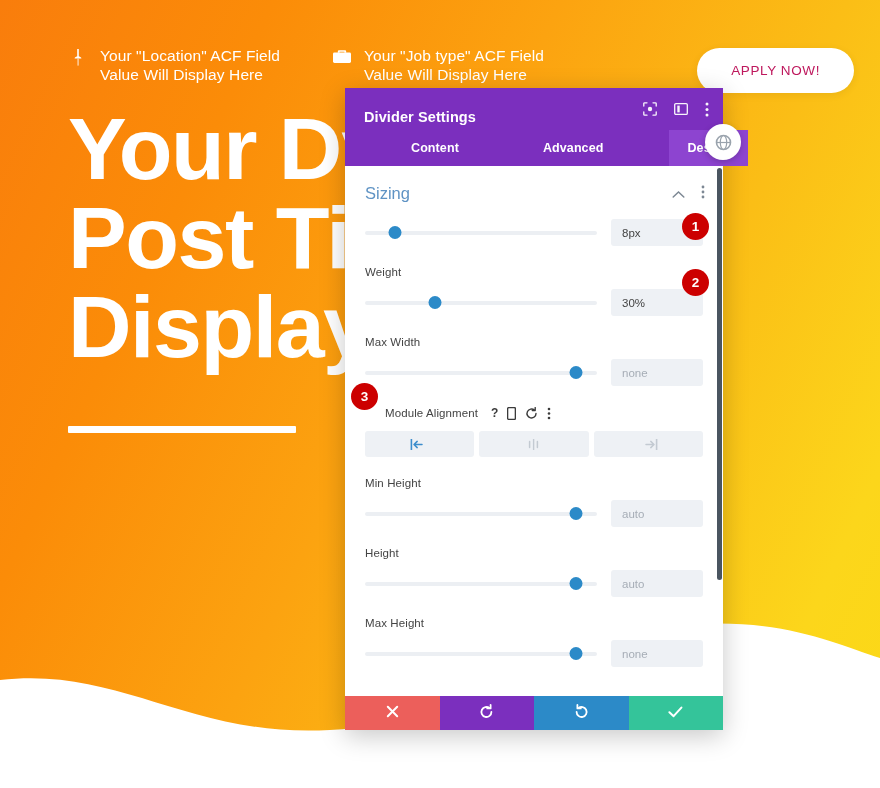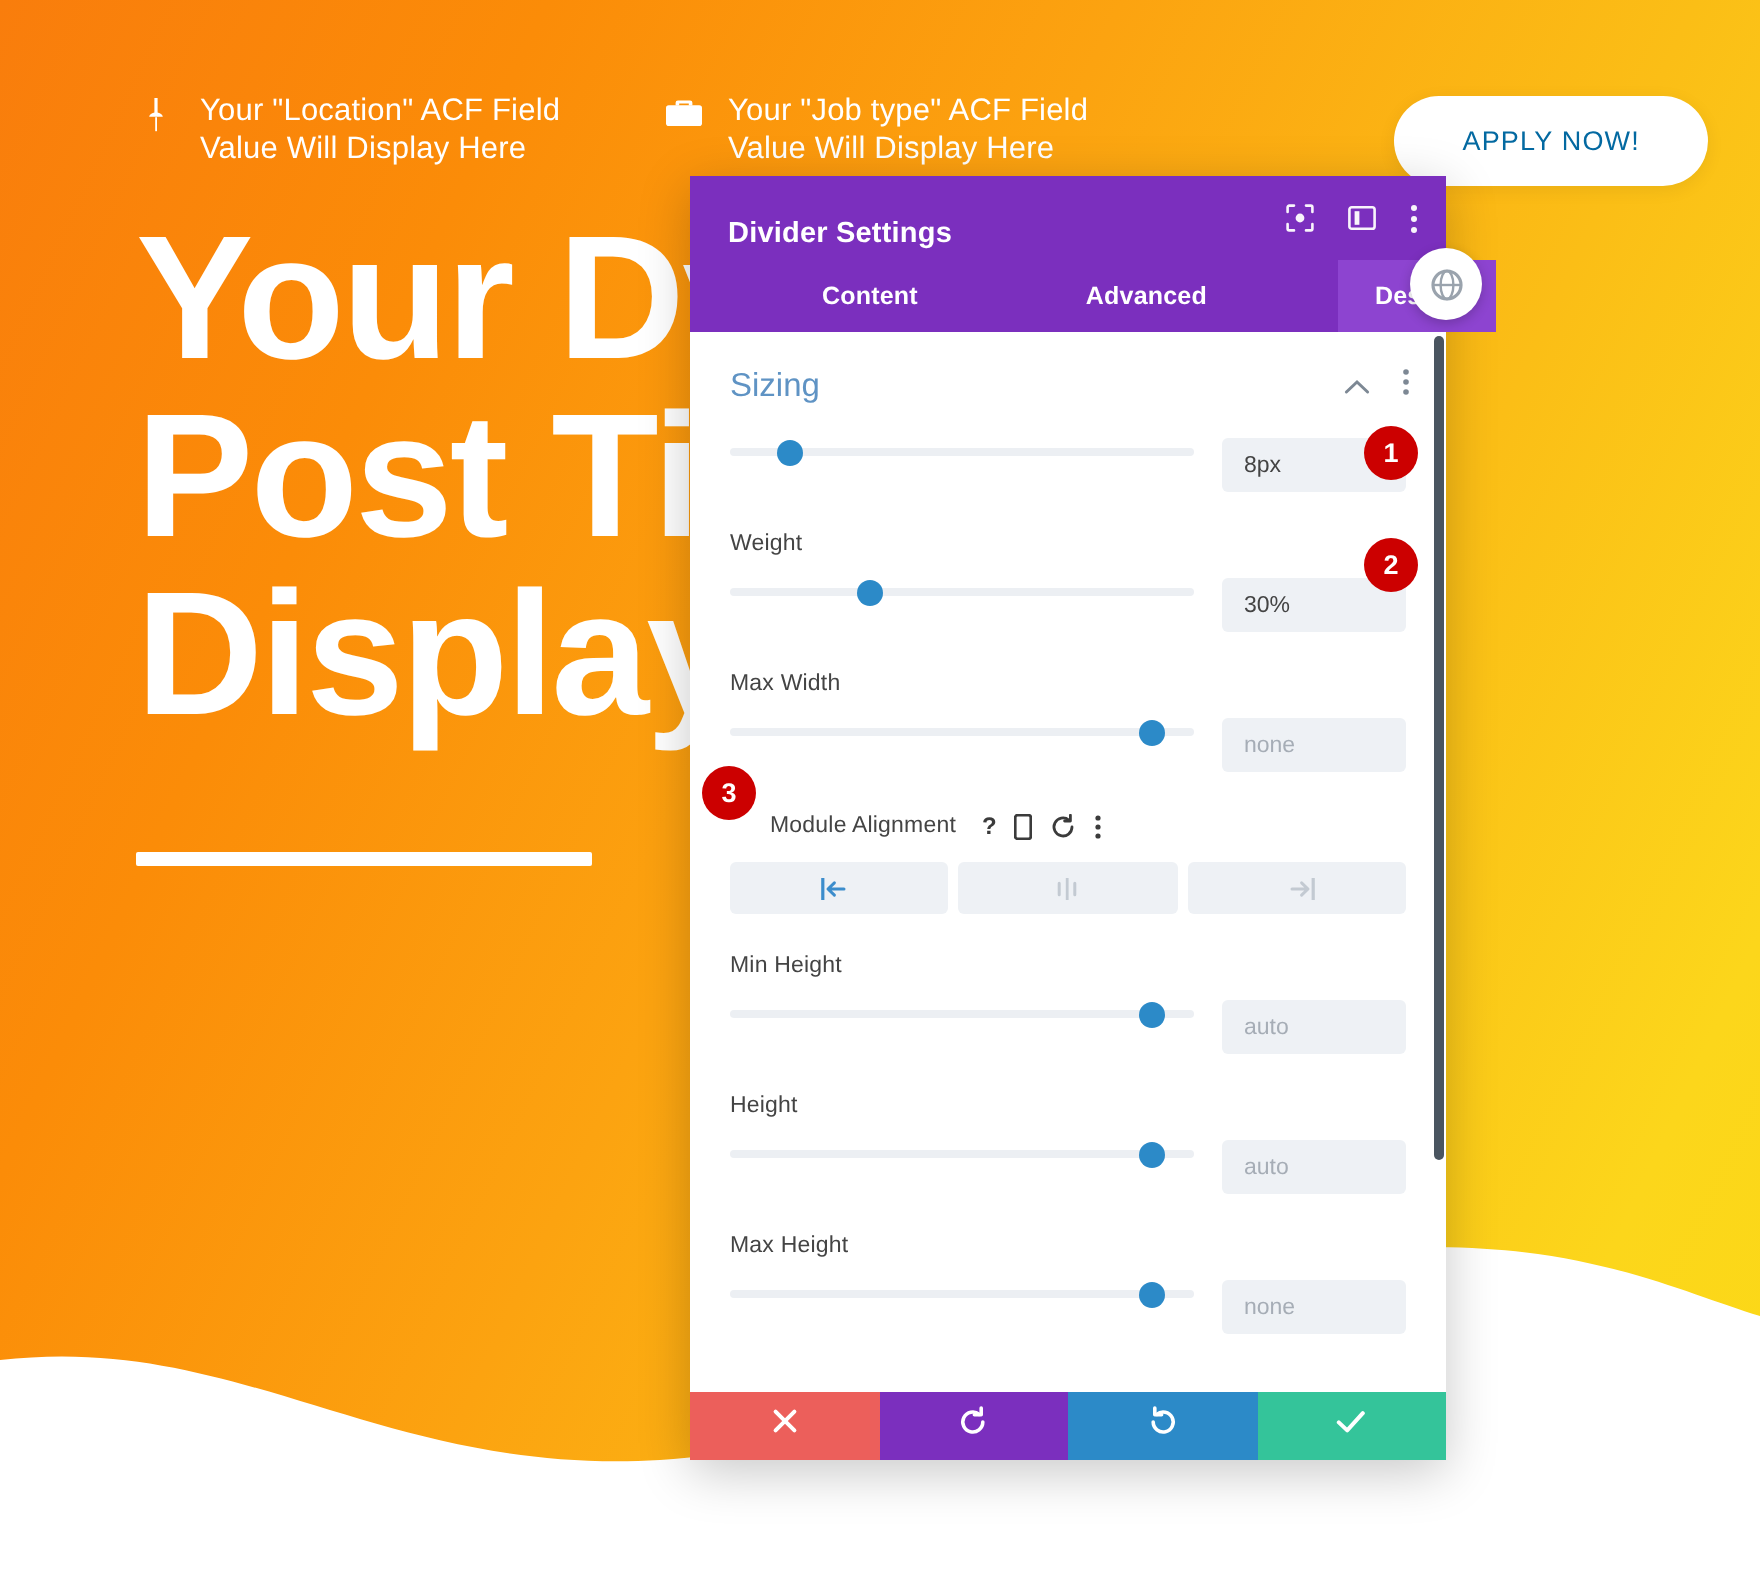--- a/index.html
+++ b/index.html
@@ -50,21 +50,21 @@
     line-height: 19px;
     font-weight: 400;
     white-space: pre-line;
     letter-spacing: .1px;
   }
 
   .apply-btn {
     position: absolute;
     top: 48px; right: 26px;
     background: #fff;
-    color: #0369a1;
+    color: #be185d;
     border: none;
     border-radius: 40px;
     padding: 15px 34px;
     font-size: 13.5px;
     font-weight: 500;
     letter-spacing: .6px;
     font-family: "Liberation Sans", sans-serif;
     box-shadow: 0 2px 9px rgba(0,0,0,.07);
     cursor: pointer;
   }
@@ -179,21 +179,21 @@
     font-weight: 400;
     margin-bottom: 11px;
     display: flex;
     align-items: center;
     gap: 9px;
     letter-spacing: .1px;
   }
   .field-label .lbl-icons { display: flex; align-items: center; gap: 9px; margin-left: 4px; }
   .lbl-ic { cursor: pointer; display: flex; align-items: center; color: #3b3b3b; }
 
-  .field-row { display: flex; align-items: flex-start; gap: 14px; }
+  .field-row { display: flex; align-items: center; gap: 14px; }
   .slider {
     flex: 1;
     position: relative;
     height: 14px;
     display: flex;
     align-items: center;
     cursor: pointer;
   }
   .slider-track {
     width: 100%;

